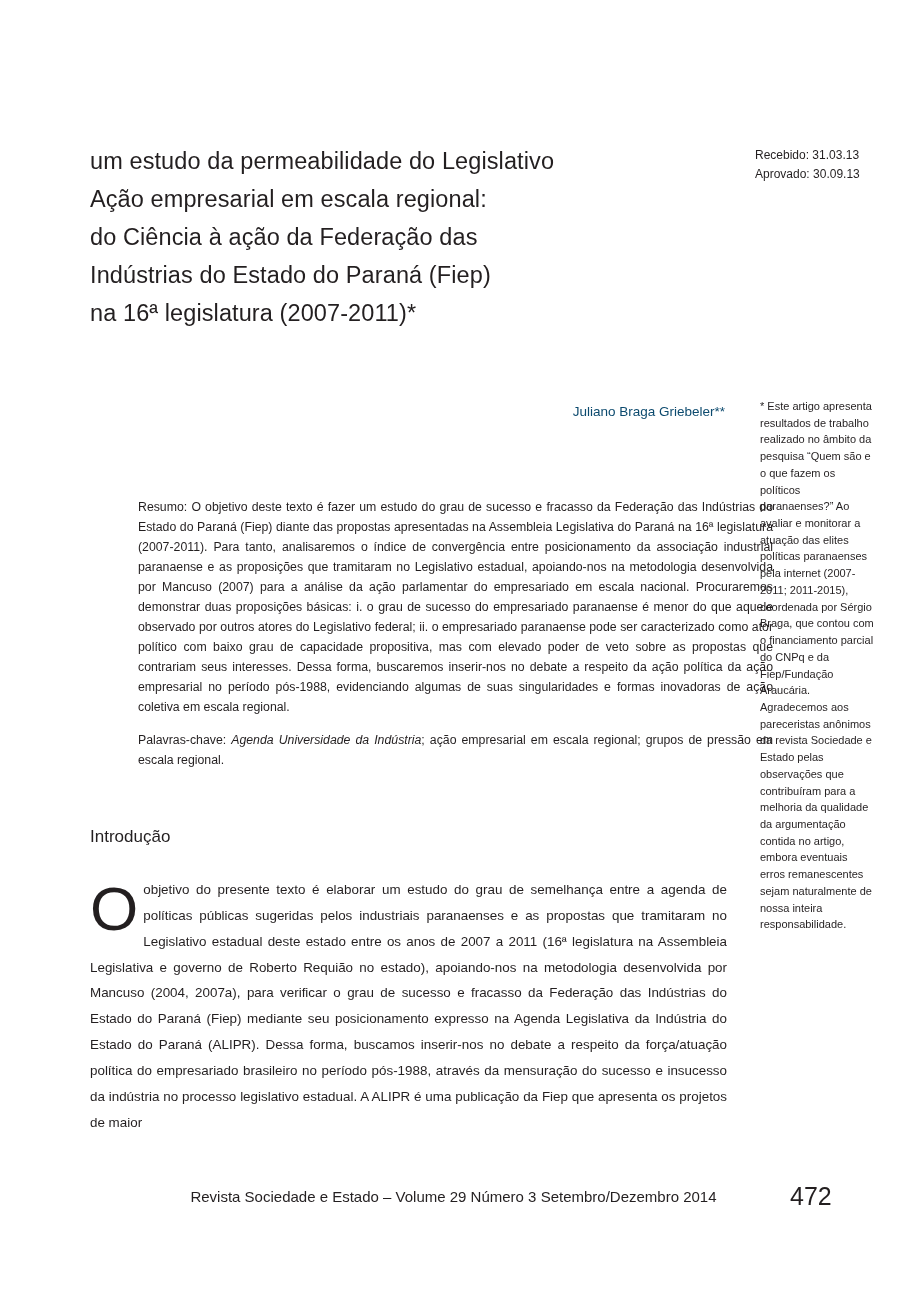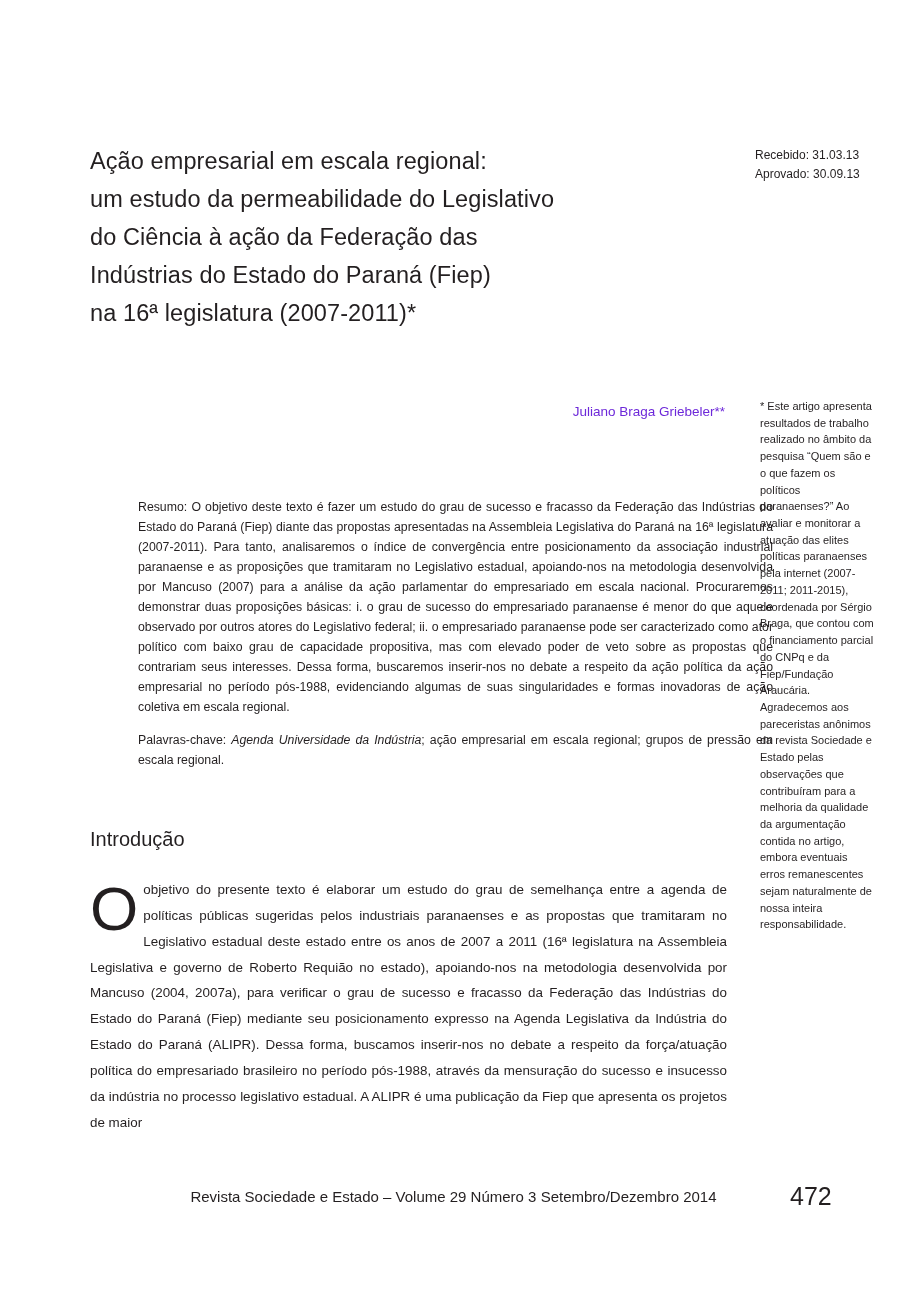--- a/index.html
+++ b/index.html
@@ -51,21 +51,21 @@
 
   
   .authors {
     position: absolute;
     left: 300px;
     top: 401px;
     width: 425px;
     text-align: right;
     font-size: 13.5px;
     line-height: 1.62;
-    color: #6d28d9;
+    color: #0c4a6e;
   }
 
   
   .abstract {
     position: absolute;
     left: 90px;
     top: 497px;
     width: 635px;
     font-size: 12.3px;
     line-height: 1.63;
@@ -78,21 +78,21 @@
   }
   em, .it {
     font-style: italic;
   }
 
   
   .section-heading {
     position: absolute;
     left: 90px;
     top: 826px;
-    font-size: 20px;
+    font-size: 17px;
     line-height: 1.3;
     color: #231f20;
   }
 
   
   .body-text {
     position: absolute;
     left: 90px;
     top: 877px;
     width: 637px;
@@ -146,22 +146,22 @@
 <body>
 
 <div class="page">
 
   <div class="received-block">
     <div>Recebido: 31.03.13</div>
     <div>Aprovado: 30.09.13</div>
   </div>
 
   <div class="title-block">
+    <div>um estudo da permeabilidade do Legislativo</div>
     <div>Ação empresarial em escala regional:</div>
-    <div>um estudo da permeabilidade do Legislativo</div>
     <div>do Ciência à ação da Federação das</div>
     <div>Indústrias do Estado do Paraná (Fiep)</div>
     <div>na 16ª legislatura (2007-2011)*</div>
   </div>
 
   <div class="authors">
     <div>Juliano Braga Griebeler**</div>
   </div>
 
   <div class="abstract">

